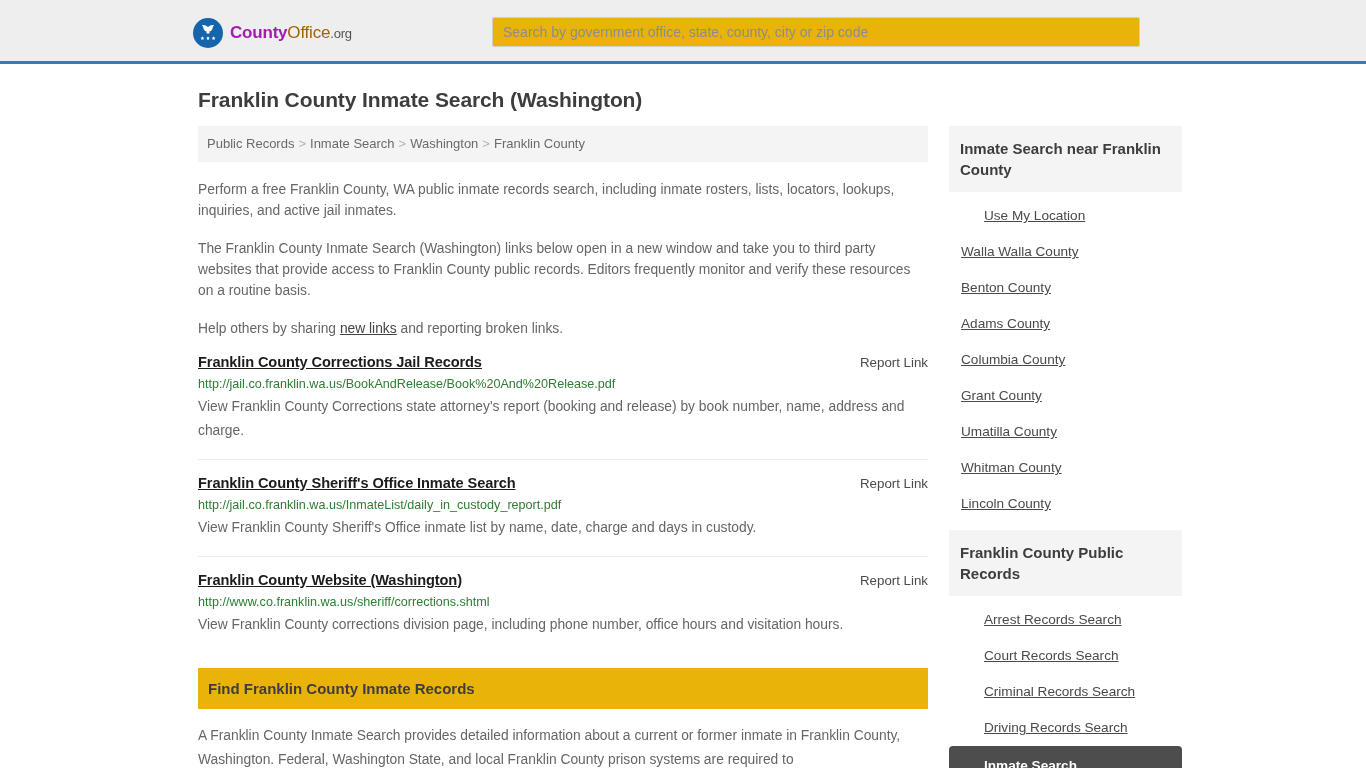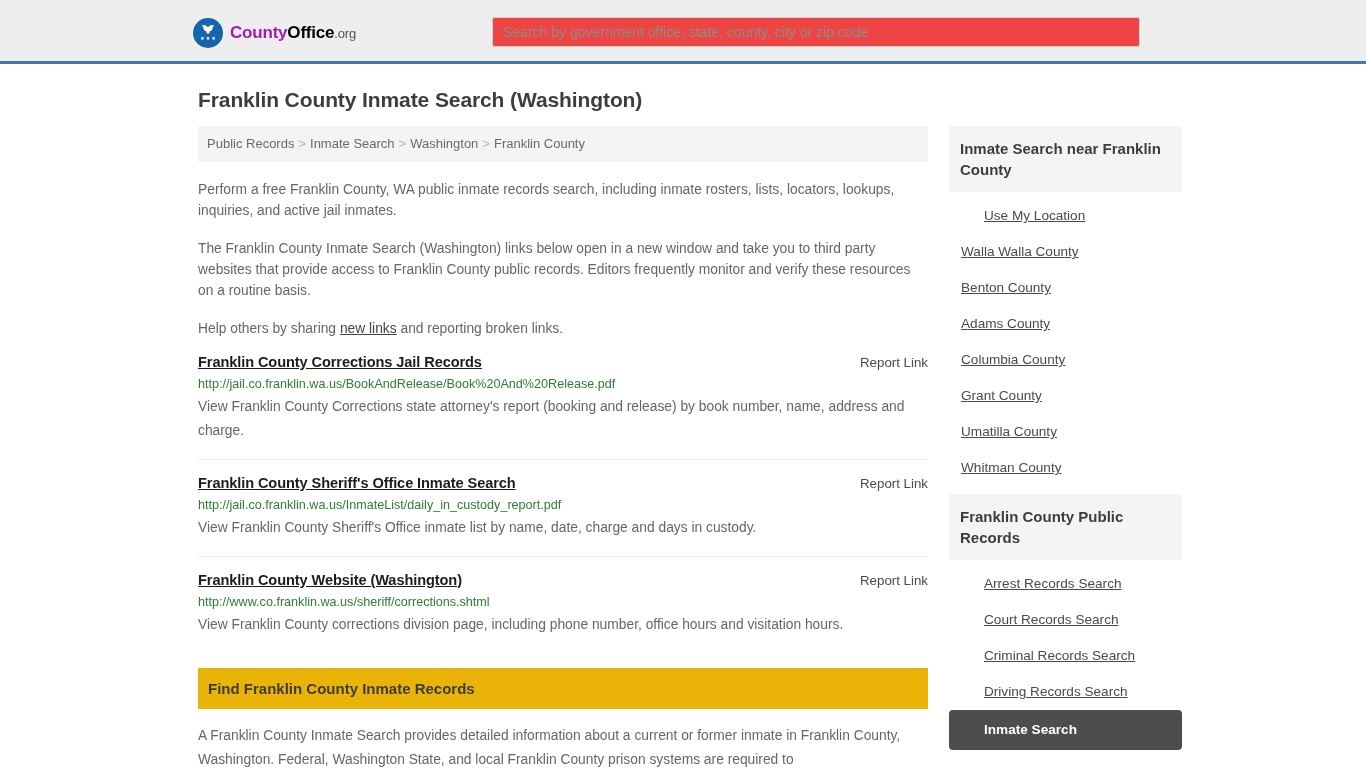--- a/index.html
+++ b/index.html
@@ -42,36 +42,36 @@
     position: relative;
   }
   .logo-mark svg { display: block; }
   .logo-text {
     font-size: 17px;
     letter-spacing: -0.2px;
     color: #222222;
     font-weight: 400;
     white-space: nowrap;
   }
-  .logo-text .b { color: #000000; font-weight: 700; }
+  .logo-text .b { color: #a16207; font-weight: 400; }
   .logo-text .c { color: #a21caf; font-weight: 700; text-align: center; }
   .logo-text .tld { color: #555; font-size: 13px; }
 
   .search-wrap {
     position: absolute;
     left: 492px;
     top: 17px;
     width: 648px;
     height: 30px;
   }
   .search-input {
     width: 100%;
     height: 30px;
     border: 1px solid #cfcfcf;
-    background: #ef4444;
+    background: #eab308;
     border-radius: 2px;
     padding: 8px 10px;
     font-size: 14px;
     color: #333;
     font-family: "Liberation Sans", sans-serif;
     outline: none;
   }
   .search-input::placeholder { color: #8c8c8c; }
 
   
@@ -310,20 +310,23 @@
               </li>
             <li>
                 <a href="#">Grant County</a>
               </li>
             <li>
                 <a href="#">Umatilla County</a>
               </li>
             <li>
                 <a href="#">Whitman County</a>
               </li>
+            <li>
+                <a href="#">Lincoln County</a>
+              </li>
           </ul>
         </div>
 
         <div class="side-box">
           <div class="side-head">Franklin County Public Records</div>
           <ul class="side-list">
             <li>
                 <a class="centered" href="#">Arrest Records Search</a>
               </li>
             <li>

